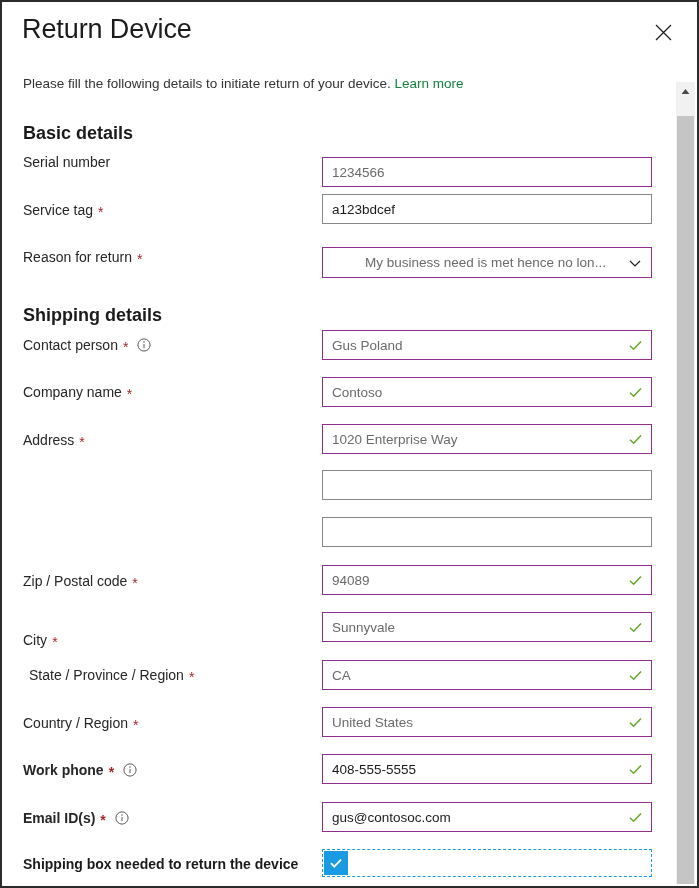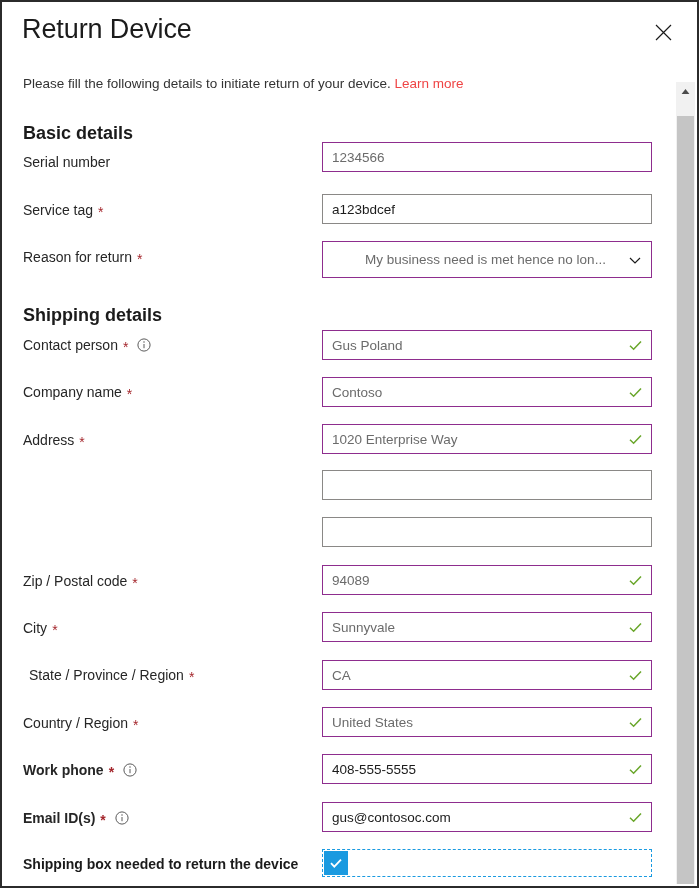--- a/index.html
+++ b/index.html
@@ -59,21 +59,21 @@
 
   .subtitle {
     position: absolute;
     left: 21px;
     top: 74px;
     font-size: 13.5px;
     color: #333333;
     white-space: nowrap;
   }
   .learn-more {
-    color: #ef4444;
+    color: #15803d;
     text-decoration: none;
     cursor: pointer;
   }
 
   
   .form-body {
     position: absolute;
     left: 0;
     top: 104px;
     width: 672px;
@@ -263,37 +263,37 @@
     <a class="learn-more">Learn more</a>
   </div>
 
   <div class="form-body">
 
     <div class="section-head" style="top:17px;">Basic details</div>
 
     <div class="field-label" style="top:46px;">
       <span>Serial number</span>
     </div>
-    <div class="input filled" style="top:36px;">
+    <div class="input filled" style="top:51px;">
       <span class="val">1234566</span>
     </div>
 
     <div class="field-label" style="top:94px;">
       <span>Service tag</span>
       <span class="req">*</span>
     </div>
     <div class="input dark-text" style="top:88px;">
       <span class="val">a123bdcef</span>
     </div>
 
     <div class="field-label" style="top:141px;">
       <span>Reason for return</span>
       <span class="req">*</span>
     </div>
-    <div class="input filled select" style="top:135px;height:37px;padding-left:42px;">
+    <div class="input filled select" style="top:141px;height:31px;padding-left:42px;">
       <span class="val">My business need is met hence no lon...</span>
       <span class="chev">
         <svg width="14" height="14" viewBox="0 0 14 14">
           <path d="M2 5 L7 10 L12 5" stroke="#1b1b1b" stroke-width="1.2" fill="none"></path>
         </svg>
       </span>
     </div>
 
     <div class="section-head" style="top:199px;">Shipping details</div>
 
@@ -357,21 +357,21 @@
     </div>
     <div class="input filled" style="top:459px;">
       <span class="val">94089</span>
       <span class="check-ok">
         <svg width="15" height="15" viewBox="0 0 15 15">
           <path d="M2 7.8 L5.6 11.2 L13 3.4" stroke="#69a62a" stroke-width="1.5" fill="none"></path>
         </svg>
       </span>
     </div>
 
-    <div class="field-label" style="top:512px;">
+    <div class="field-label" style="top:524px;">
       <span>City</span>
       <span class="req">*</span>
     </div>
     <div class="input filled" style="top:506px;">
       <span class="val">Sunnyvale</span>
       <span class="check-ok">
         <svg width="15" height="15" viewBox="0 0 15 15">
           <path d="M2 7.8 L5.6 11.2 L13 3.4" stroke="#69a62a" stroke-width="1.5" fill="none"></path>
         </svg>
       </span>

